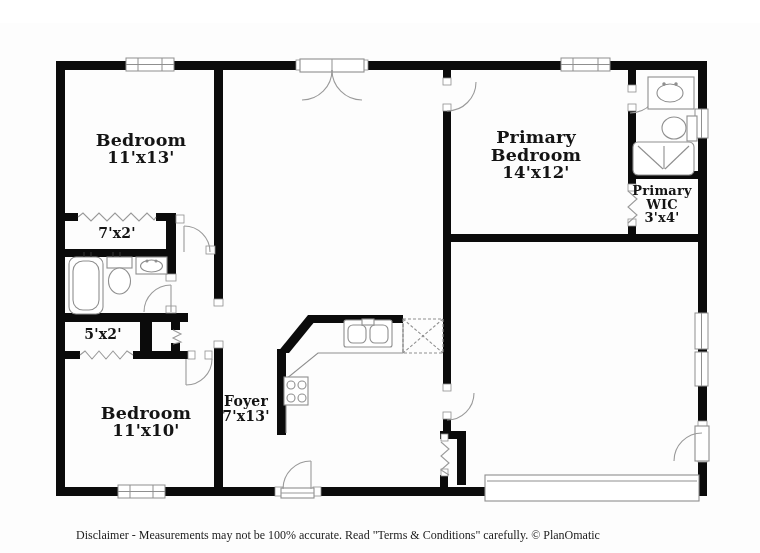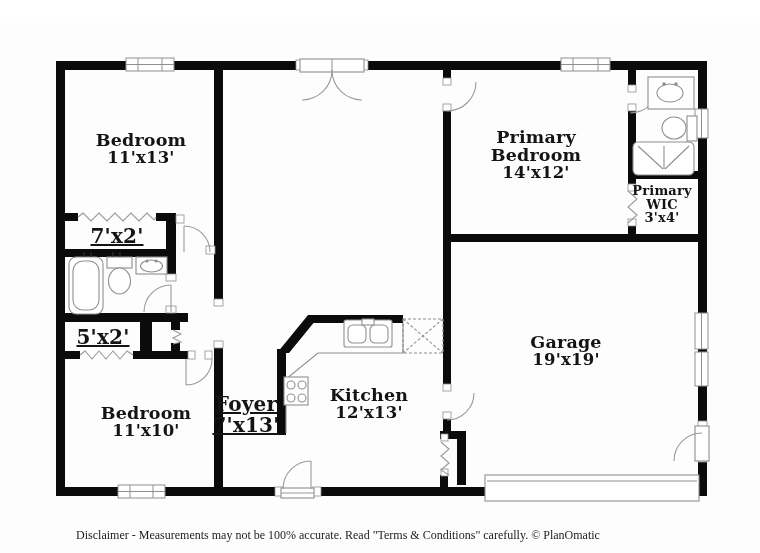--- a/index.html
+++ b/index.html
@@ -4,21 +4,21 @@
 <style>
   html,body{margin:0;padding:0;background:#ffffff;}
   #stage{position:relative;width:760px;height:553px;background:#fdfdfd;overflow:hidden;
          font-family:"DejaVu Serif", serif;margin-top:23px;}
   #plan-svg{position:absolute;left:0;top:0;}
   .room-label{position:absolute;transform:translateX(-50%);text-align:center;
               color:#141414;font-weight:bold;line-height:1.04;letter-spacing:.2px;white-space:nowrap;}
   .room-label span{display:block;}
   .fs-main{font-size:17.5px;}
   .fs-dim{font-size:16.5px;}
-  .fs-small{font-size:20px;text-decoration:underline;}
+  .fs-small{font-size:14px;}
   .fs-wic{font-size:13px;}
   #disclaimer{position:absolute;left:338px;top:505px;transform:translateX(-50%);
               font-family:"Liberation Serif", serif;font-size:12px;color:#1c1c1c;white-space:nowrap;}
 </style>
 </head>
 <body>
 
 <div id="stage">
 
 <svg id="plan-svg" width="760" height="553" viewBox="0 0 760 553">
@@ -286,24 +286,16 @@
   <div class="room-label fs-main" style="left:146px;top:381px;">
     <span class="fs-main">Bedroom</span>
     <span class="fs-dim">11'x10'</span>
   </div>
 
   <div class="room-label fs-small" style="left:246px;top:371px;">
     <span>Foyer</span>
     <span>7'x13'</span>
   </div>
 
-  <div class="room-label fs-main" style="left:369px;top:363px;">
-    <span class="fs-main">Kitchen</span>
-    <span class="fs-dim">12'x13'</span>
-  </div>
-
-  <div class="room-label fs-main" style="left:566px;top:310px;">
-    <span class="fs-main">Garage</span>
-    <span class="fs-dim">19'x19'</span>
-  </div>
+
 
   <div id="disclaimer">Disclaimer - Measurements may not be 100% accurate. Read "Terms &amp; Conditions" carefully. © PlanOmatic</div>
 </div>
 
 </body></html>

